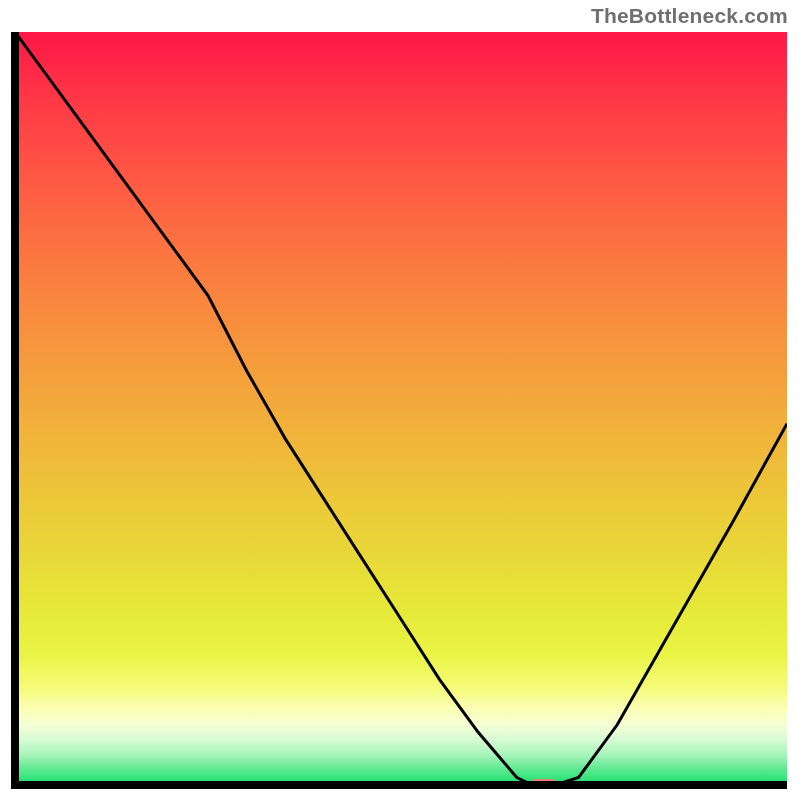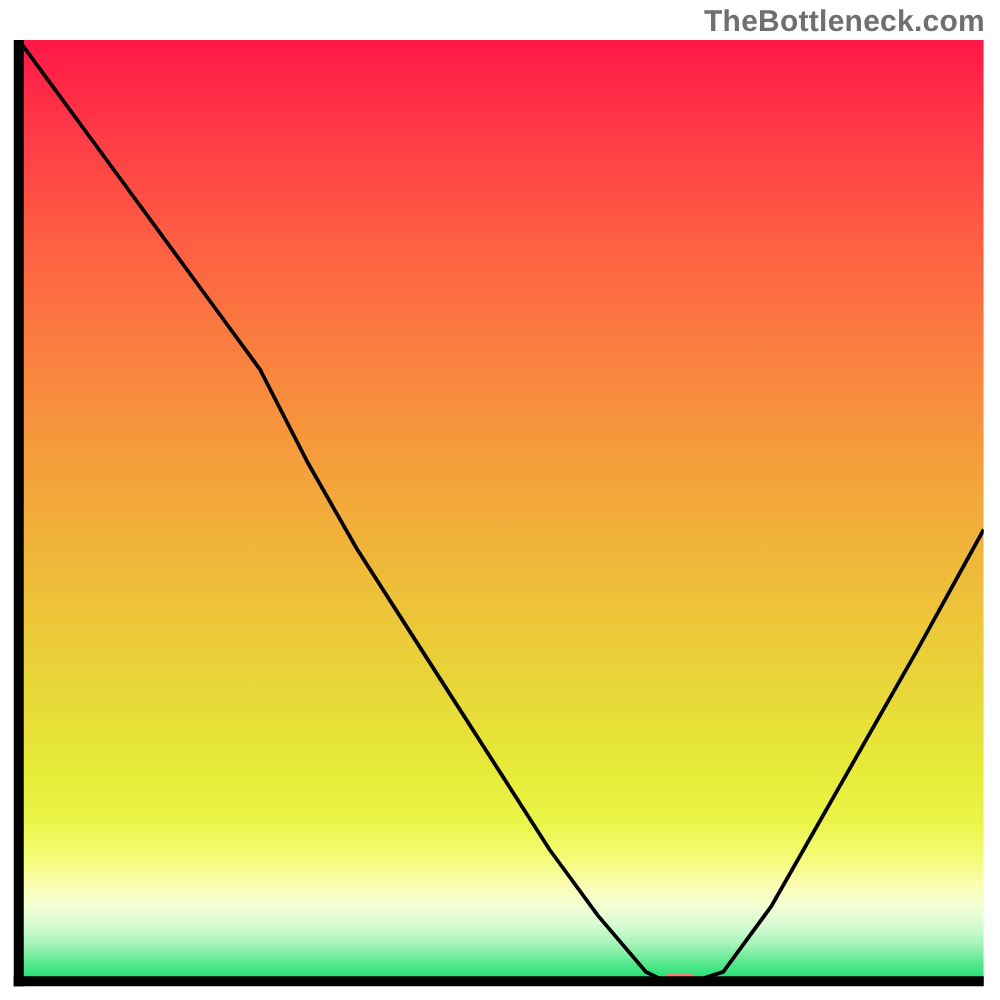--- a/index.html
+++ b/index.html
@@ -13,21 +13,21 @@
   }
   .container {
     position: relative;
     width: 800px;
     height: 800px;
   }
   .watermark {
     position: absolute;
     top: 4px;
     right: 12px;
-    font-size: 24px;
+    font-size: 21px;
     font-weight: 600;
     color: #6f6f6f;
     letter-spacing: 0.2px;
     z-index: 30;
   }
   svg.plot {
     position: absolute;
     left: 0;
     top: 0;
     width: 800px;

